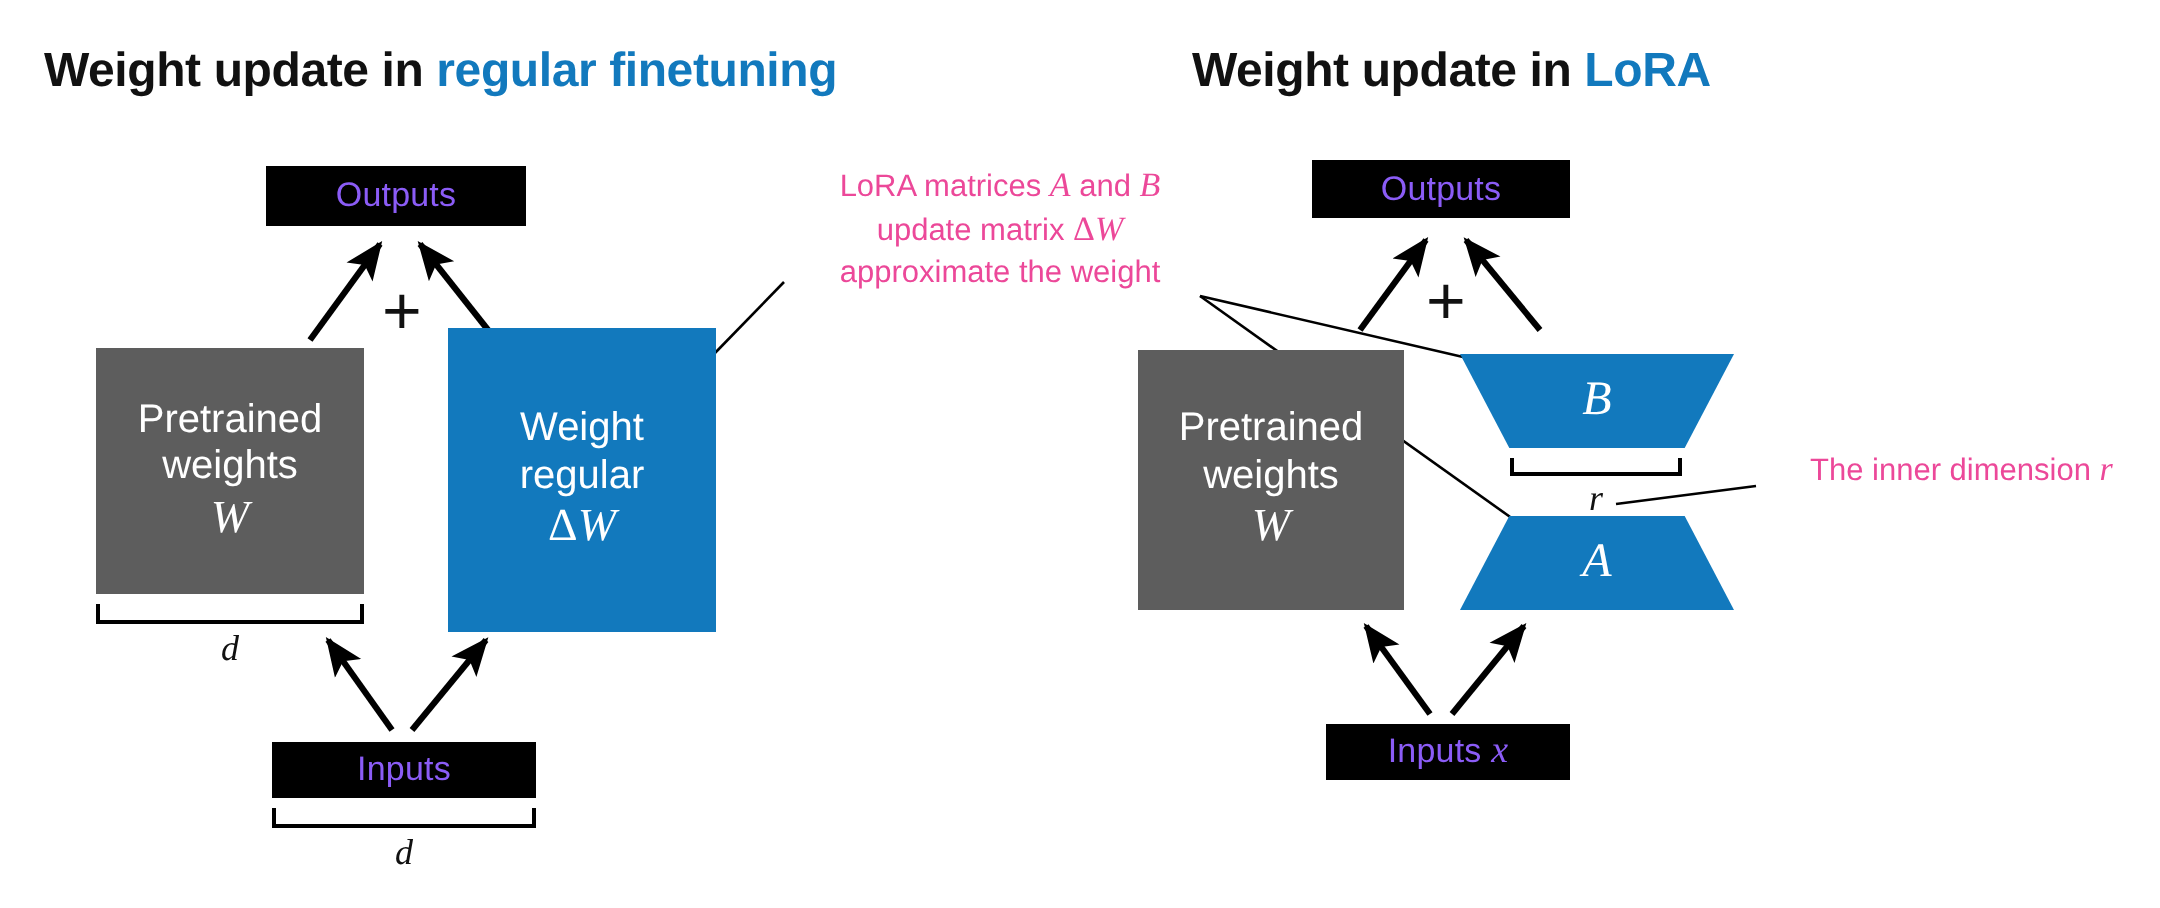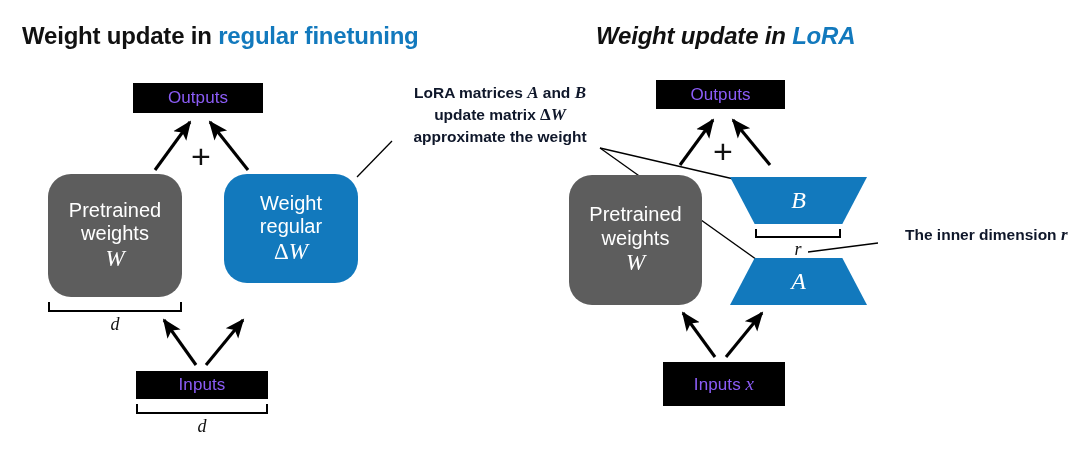--- a/index.html
+++ b/index.html
@@ -47,21 +47,20 @@
   
   .matrixbox {
     display: flex;
     flex-direction: column;
     align-items: center;
     justify-content: center;
     color: #ffffff;
     text-align: center;
     line-height: 1.18;
     font-size: 20px;
-    border-radius: 23px;
   }
   .matrixbox.gray { background: #5d5d5d; }
   .matrixbox.blue { background: #1279bd; }
   .matrixbox .mline { display: block; }
   .mathvar {
     font-family: "Liberation Serif", serif;
     font-style: italic;
     font-size: 23px;
     line-height: 1.15;
     display: block;
@@ -81,24 +80,23 @@
   }
   .trap.up { 
     clip-path: polygon(18% 0%, 82% 0%, 100% 100%, 0% 100%);
   }
   .trap .mathvar { font-size: 24px; }
 
   
   .annot {
     font-size: 15.5px;
     line-height: 1.32;
-    color: #0f172a;
+    color: #ec4899;
     text-align: center;
     white-space: nowrap;
-    font-weight: bold;
   }
   .annot .mi {
     font-family: "Liberation Serif", serif;
     font-style: italic;
     font-size: 17px;
   }
   .annot .mi .upr { font-style: normal; }
 
   
   .bracket {
@@ -198,21 +196,21 @@
   <div class="abs plus" style="left:191px; top:139px;">
     <span>+</span>
   </div>
 
   <div class="abs matrixbox gray" style="left:48px; top:174px; width:134px; height:123px;">
     <span class="mline">Pretrained</span>
     <span class="mline">weights</span>
     <span class="mathvar">W</span>
   </div>
 
-  <div class="abs matrixbox blue" style="left:224px; top:174px; width:134px; height:109px;">
+  <div class="abs matrixbox blue" style="left:224px; top:164px; width:134px; height:152px;">
     <span class="mline">Weight</span>
     <span class="mline">regular</span>
     <span class="mathvar"><span class="upr">Δ</span><span>W</span></span>
   </div>
 
   <div class="abs bracket" style="left:48px; top:302px; width:134px; height:10px;"></div>
   <div class="abs dimlabel" style="left:48px; top:314px; width:134px;">d</div>
 
   <div class="abs blackbox" style="left:136px; top:371px; width:132px; height:28px;">
     <span>Inputs</span>
@@ -220,21 +218,21 @@
 
   <div class="abs bracket" style="left:136px; top:404px; width:132px; height:10px;"></div>
   <div class="abs dimlabel" style="left:136px; top:416px; width:132px;">d</div>
 
   <div class="abs annot" style="left:396px; top:82px; width:208px;">
     <div><span>LoRA matrices </span><span class="mi">A</span><span> and </span><span class="mi">B</span></div>
     <div><span>update matrix </span><span class="mi"><span class="upr">Δ</span><span>W</span></span></div>
     <div>approximate the weight</div>
   </div>
 
-  <div class="abs panel-title" style="left:596px; top:22px;font-style:italic;">
+  <div class="abs panel-title" style="left:596px; top:22px;">
     <span>Weight update in </span><span class="accent">LoRA</span>
   </div>
 
   <div class="abs blackbox" style="left:656px; top:80px; width:129px; height:29px;">
     <span>Outputs</span>
   </div>
 
   <div class="abs plus" style="left:713px; top:134px;">
     <span>+</span>
   </div>
@@ -249,21 +247,21 @@
     <span class="mathvar">B</span>
   </div>
 
   <div class="abs bracket" style="left:755px; top:229px; width:86px; height:9px;"></div>
   <div class="abs dimlabel" style="left:755px; top:239px; width:86px;">r</div>
 
   <div class="abs trap up" style="left:730px; top:258px; width:137px; height:47px;">
     <span class="mathvar">A</span>
   </div>
 
-  <div class="abs blackbox" style="left:663px; top:362px; width:122px; height:44px;">
+  <div class="abs blackbox" style="left:663px; top:362px; width:122px; height:28px;">
     <span><span>Inputs </span><span class="mathvar" style="display:inline; font-size:19px;">x</span></span>
   </div>
 
   <div class="abs annot" style="left:884px; top:224px; width:192px; text-align:left;margin-left:21px;">
     <div><span>The inner dimension </span><span class="mi">r</span></div>
   </div>
 
 </div>
 
 </body></html>

